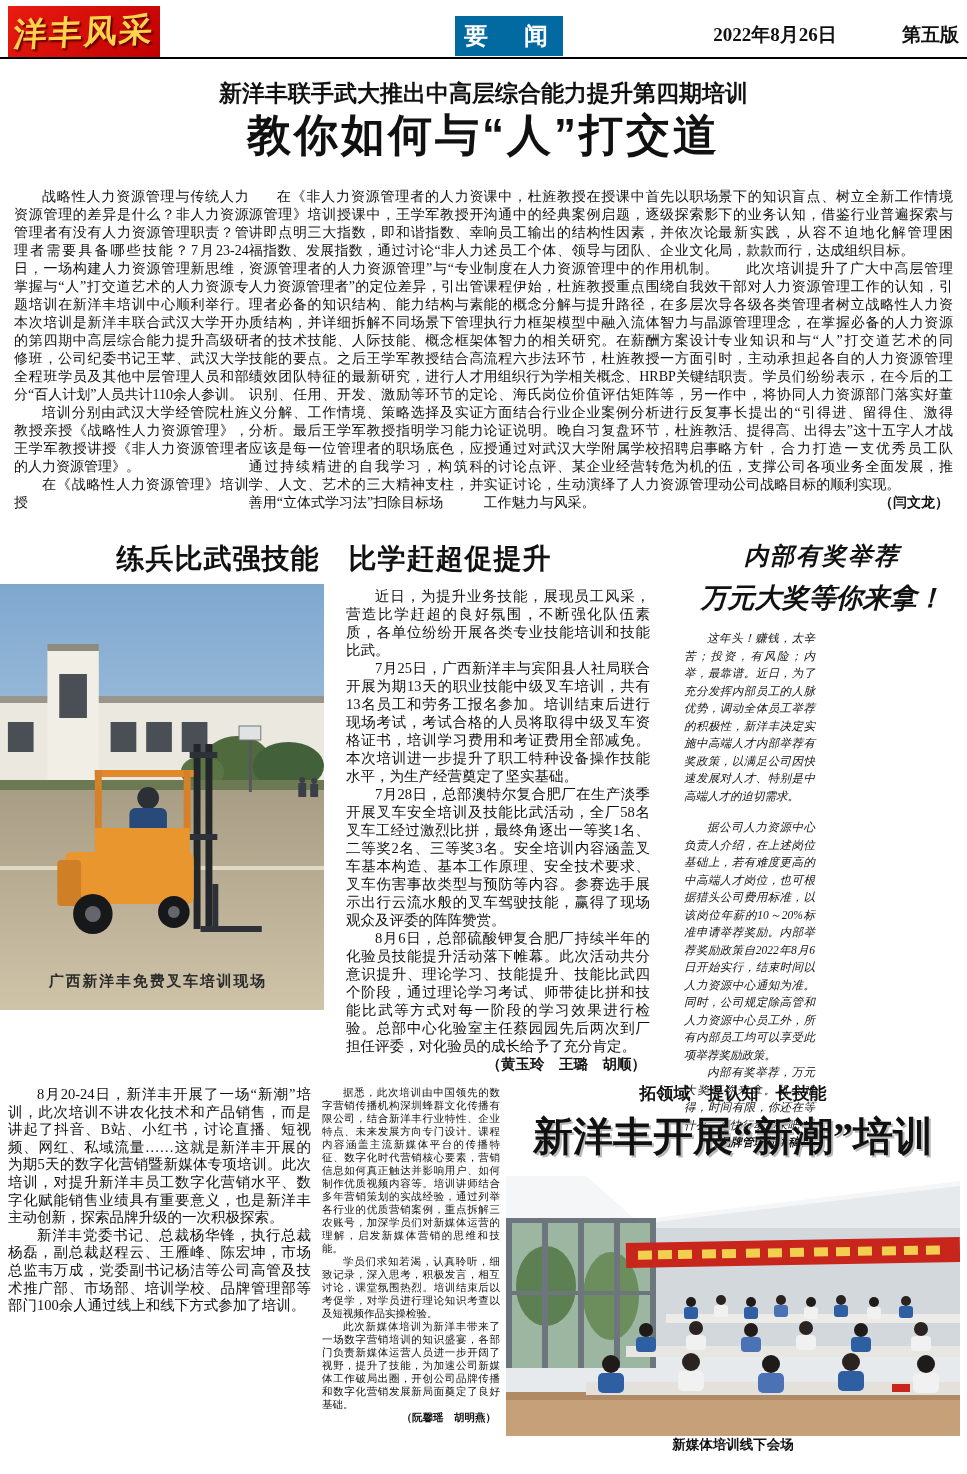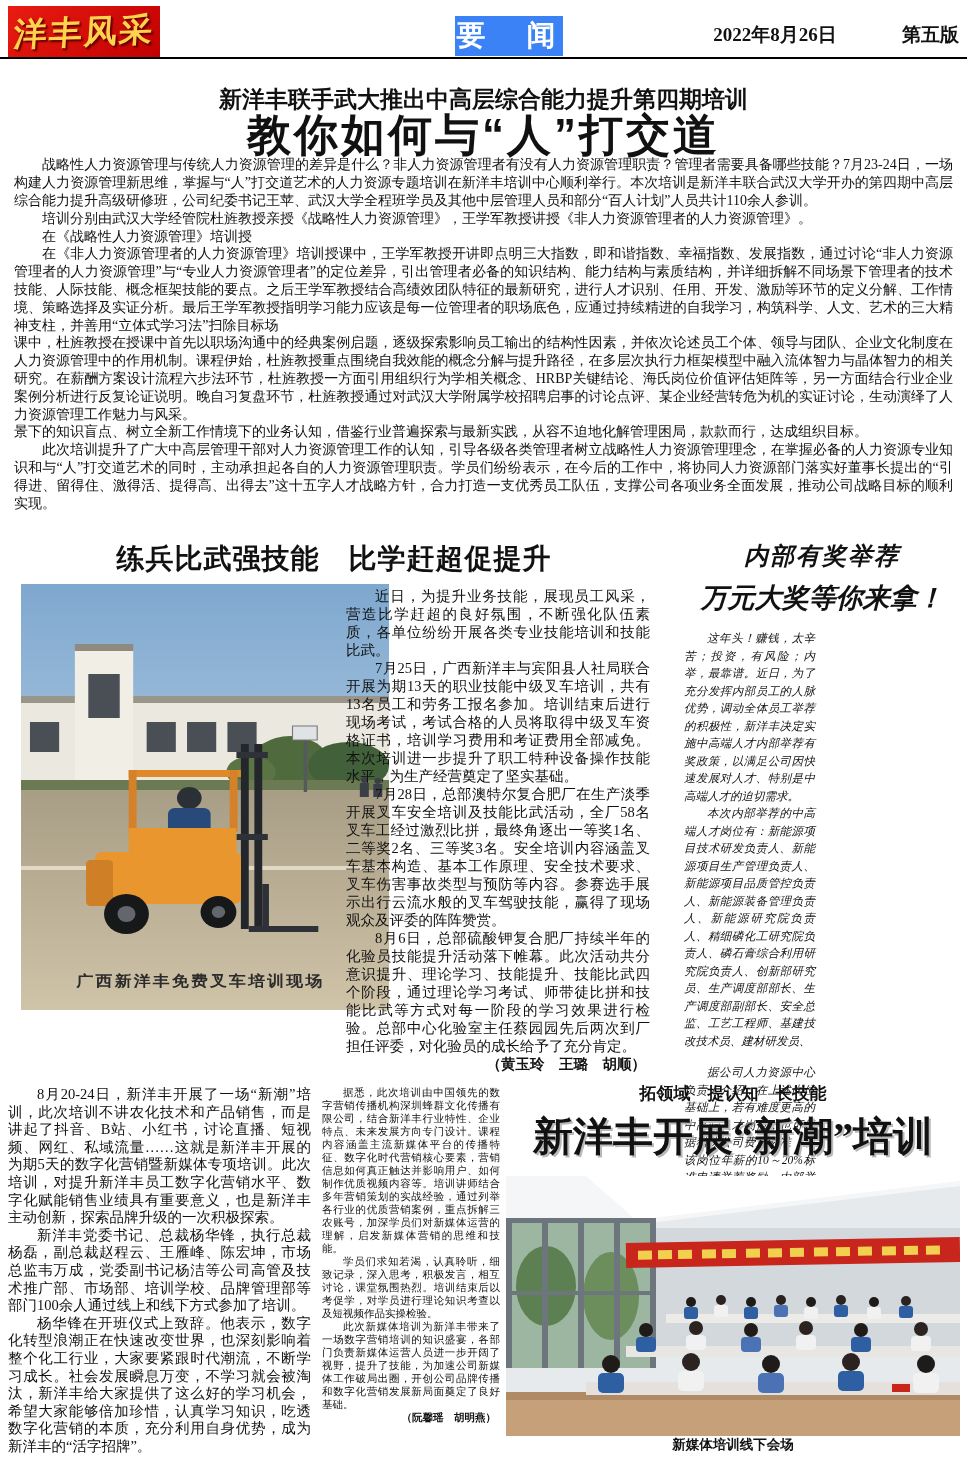--- a/index.html
+++ b/index.html
@@ -4,38 +4,38 @@
 <style>
   html,body{margin:0;padding:0;background:#888;}
   #page{position:relative;width:967px;height:1474px;background:#ffffff;margin:0 auto;
         font-family:"Liberation Serif","DejaVu Serif",serif;color:#111;overflow:hidden;}
   .abs{position:absolute;}
   
   #logo{left:8px;top:6px;width:152px;height:52px;background:linear-gradient(135deg,#e91c12,#c00000);
         display:flex;align-items:center;justify-content:center;}
   #logo span{font-size:33px;font-weight:900;color:#ffd34d;letter-spacing:2px;
         text-shadow:1px 1px 0 #7a0000,2px 2px 2px #5a0000;transform:skewX(-6deg) rotate(-2deg);}
-  #section-box{left:455px;top:16px;width:108px;height:40px;background:#3b82f6;color:#fff;
-        display:flex;align-items:center;justify-content:center;font-size:29px;font-weight:700;letter-spacing:6px;}
+  #section-box{left:455px;top:16px;width:108px;height:40px;background:#0369a1;color:#fff;
+        display:flex;align-items:center;justify-content:center;font-size:24px;font-weight:700;letter-spacing:6px;}
   #mast-date{left:660px;top:22px;width:230px;text-align:center;font-size:19px;font-weight:700;}
   #mast-page{right:8px;top:22px;font-size:19px;font-weight:700;}
   #mast-rule{left:0;top:57px;width:967px;height:2px;background:#000;}
   
-  #a1-kicker{left:0;top:84px;width:967px;text-align:center;font-size:23px;font-weight:700;
+  #a1-kicker{left:0;top:78px;width:967px;text-align:center;font-size:23px;font-weight:700;
         font-family:"Liberation Sans","DejaVu Sans",sans-serif;}
   #a1-title{left:0;top:106px;width:967px;text-align:center;font-size:44px;font-weight:900;
         font-family:"Liberation Sans","DejaVu Sans",sans-serif;letter-spacing:3px;}
-  #a1-cols{left:14px;top:156px;width:939px;height:356px;display:flex;flex-direction:column;}
+  #a1-cols{left:14px;top:188px;width:939px;height:356px;display:flex;}
   .bodycol{flex:1;text-align:justify;font-size:14px;line-height:18px;overflow:hidden;}
   .bodycol p{margin:0;text-indent:2em;}
   .bodycol p.cont{text-indent:0;}
   .byline{text-align:right;font-weight:700;padding-right:4px;}
   
   #a2-title{left:16px;top:540px;width:636px;text-align:center;font-size:28px;font-weight:900;letter-spacing:1px;}
-  #photo1{left:21px;top:584px;width:368px;height:426px;}
+  #photo1{left:0;top:584px;width:324px;height:426px;}
   #photo1 svg{display:block;width:100%;height:100%;}
   #a2-col{left:346px;top:587px;width:304px;text-align:justify;font-size:14.5px;line-height:18px;}
   #a2-col p{margin:0;text-indent:2em;}
   #a3-block{left:684px;top:540px;width:276px;font-style:italic;}
   .a3-t1{text-align:center;font-size:24px;font-weight:900;letter-spacing:2px;}
   .a3-t2{text-align:center;font-size:27px;font-weight:900;margin-top:8px;}
   #a3-cols{display:flex;gap:14px;margin-top:14px;flex-direction:column;}
   .a3col{width:131px;text-align:justify;font-size:11.5px;line-height:17.5px;}
   .a3col p{margin:0;text-indent:2em;}
   .a3col p.cont{text-indent:0;}
@@ -159,34 +159,32 @@
     <p>8月6日，总部硫酸钾复合肥厂持续半年的化验员技能提升活动落下帷幕。此次活动共分意识提升、理论学习、技能提升、技能比武四个阶段，通过理论学习考试、师带徒比拼和技能比武等方式对每一阶段的学习效果进行检验。总部中心化验室主任蔡园园先后两次到厂担任评委，对化验员的成长给予了充分肯定。</p>
     <div class="byline">（黄玉玲　王璐　胡顺）</div>
   </div>
 
   <div class="abs" id="a3-block">
     <div class="a3-t1">内部有奖举荐</div>
     <div class="a3-t2">万元大奖等你来拿！</div>
     <div id="a3-cols">
       <div class="a3col">
         <p>这年头！赚钱，太辛苦；投资，有风险；内举，最靠谱。近日，为了充分发挥内部员工的人脉优势，调动全体员工举荐的积极性，新洋丰决定实施中高端人才内部举荐有奖政策，以满足公司因快速发展对人才、特别是中高端人才的迫切需求。</p>
-        <p>本次内部举荐的中高端人才岗位有：新能源项目技术研发负责人、新能源项目生产管理负责人、新能源项目品质管控负责人、新能源装备管理负责人、新能源研究院负责人、精细磷化工研究院负责人、磷石膏综合利用研究院负责人、创新部研究员、生产调度部部长、生产调度部副部长、安全总监、工艺工程师、基建技改技术员、建材研发员、</p>
       </div>
       <div class="a3col">
         <p>据公司人力资源中心负责人介绍，在上述岗位基础上，若有难度更高的中高端人才岗位，也可根据猎头公司费用标准，以该岗位年薪的10～20%标准申请举荐奖励。内部举荐奖励政策自2022年8月6日开始实行，结束时间以人力资源中心通知为准。同时，公司规定除高管和人力资源中心员工外，所有内部员工均可以享受此项举荐奖励政策。</p>
         <p>内部有奖举荐，万元大奖等你来拿。机会难得，时间有限，你还在等什么，赶快行动起来吧！</p>
         <div class="byline">（品牌管理部供稿）</div>
       </div>
     </div>
   </div>
 
   <div class="abs" id="a4-left">
     <p>8月20-24日，新洋丰开展了一场“新潮”培训，此次培训不讲农化技术和产品销售，而是讲起了抖音、B站、小红书，讨论直播、短视频、网红、私域流量……这就是新洋丰开展的为期5天的数字化营销暨新媒体专项培训。此次培训，对提升新洋丰员工数字化营销水平、数字化赋能销售业绩具有重要意义，也是新洋丰主动创新，探索品牌升级的一次积极探索。</p>
     <p>新洋丰党委书记、总裁杨华锋，执行总裁杨磊，副总裁赵程云、王雁峰、陈宏坤，市场总监韦万成，党委副书记杨洁等公司高管及技术推广部、市场部、培训学校、品牌管理部等部门100余人通过线上和线下方式参加了培训。</p>
-    <p>杨华锋在开班仪式上致辞。他表示，数字化转型浪潮正在快速改变世界，也深刻影响着整个化工行业，大家要紧跟时代潮流，不断学习成长。社会发展瞬息万变，不学习就会被淘汰，新洋丰给大家提供了这么好的学习机会，希望大家能够倍加珍惜，认真学习知识，吃透数字化营销的本质，充分利用自身优势，成为新洋丰的“活字招牌”。</p>
   </div>
   <div class="abs" id="a4-mid">
     <p>据悉，此次培训由中国领先的数字营销传播机构深圳蜂群文化传播有限公司，结合新洋丰行业特性、企业特点、未来发展方向专门设计。课程内容涵盖主流新媒体平台的传播特征、数字化时代营销核心要素，营销信息如何真正触达并影响用户、如何制作优质视频内容等。培训讲师结合多年营销策划的实战经验，通过列举各行业的优质营销案例，重点拆解三农账号，加深学员们对新媒体运营的理解，启发新媒体营销的思维和技能。</p>
     <p>学员们求知若渴，认真聆听，细致记录，深入思考，积极发言，相互讨论，课堂氛围热烈。培训结束后以考促学，对学员进行理论知识考查以及短视频作品实操检验。</p>
     <p>此次新媒体培训为新洋丰带来了一场数字营销培训的知识盛宴，各部门负责新媒体运营人员进一步开阔了视野，提升了技能，为加速公司新媒体工作破局出圈，开创公司品牌传播和数字化营销发展新局面奠定了良好基础。</p>
     <div class="byline">（阮馨瑶　胡明燕）</div>
   </div>
 
   <div class="abs" id="a4-right">
     <div id="a4-kicker">拓领域　提认知　长技能</div>

